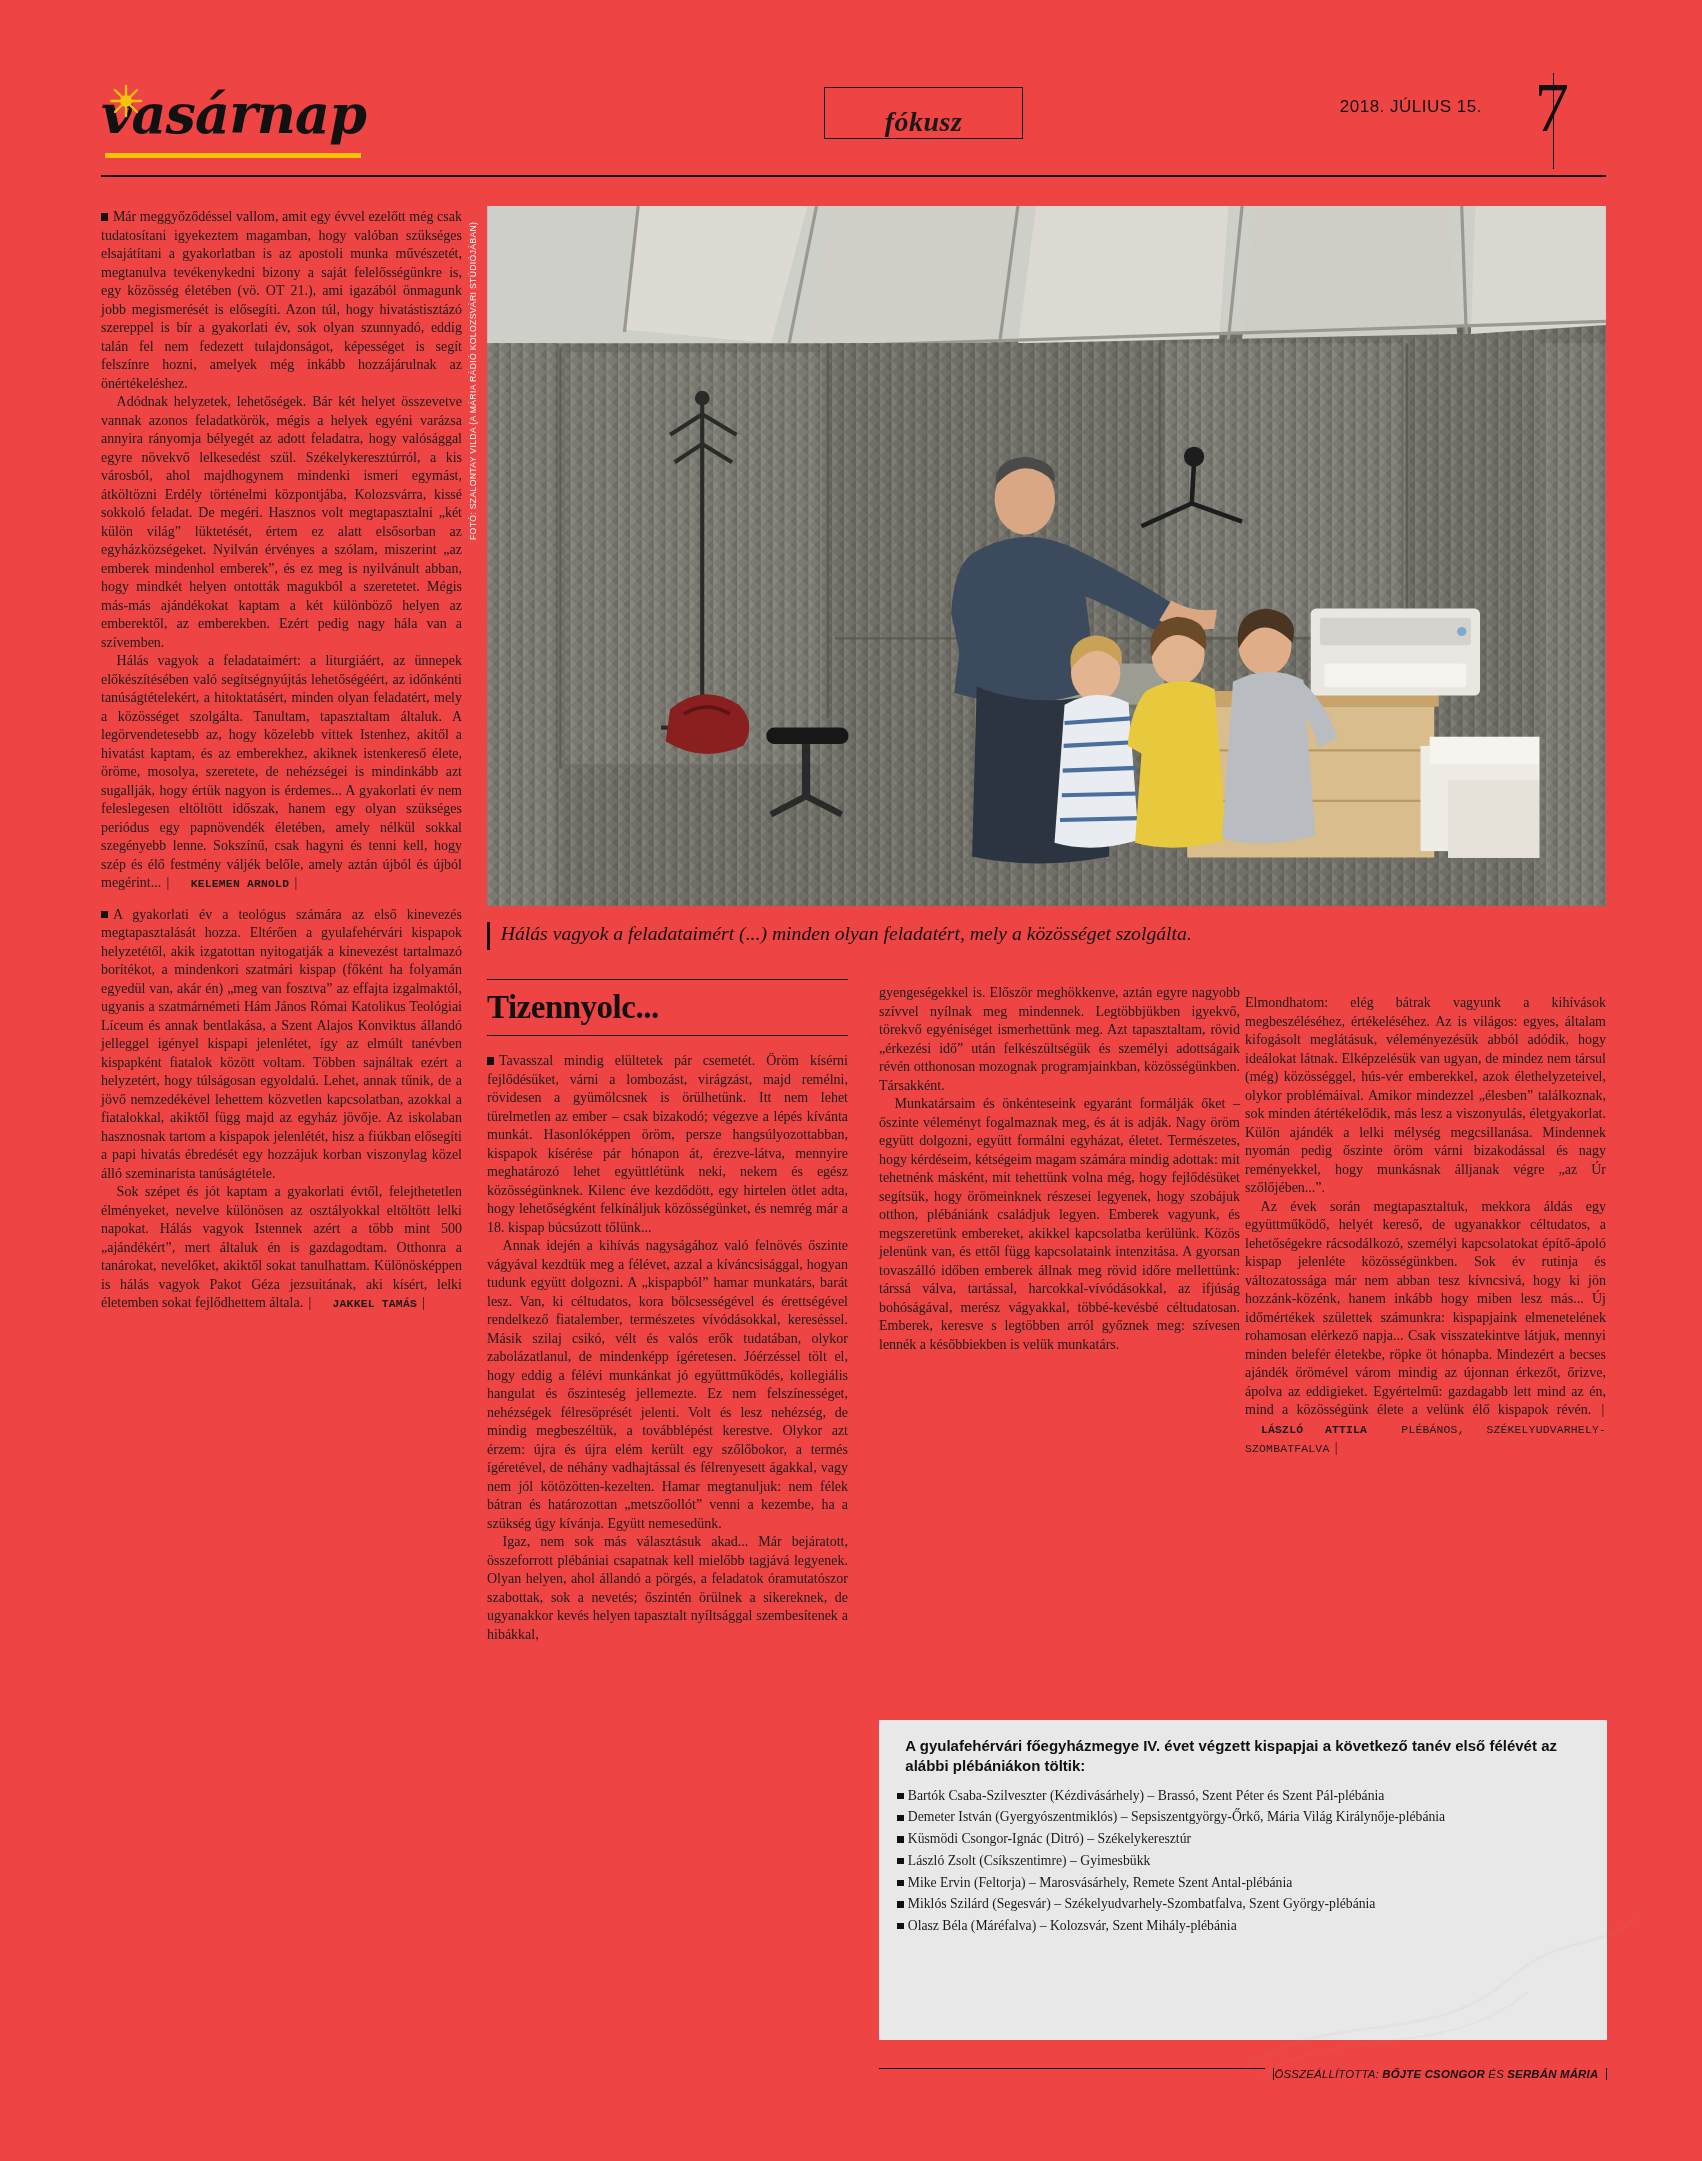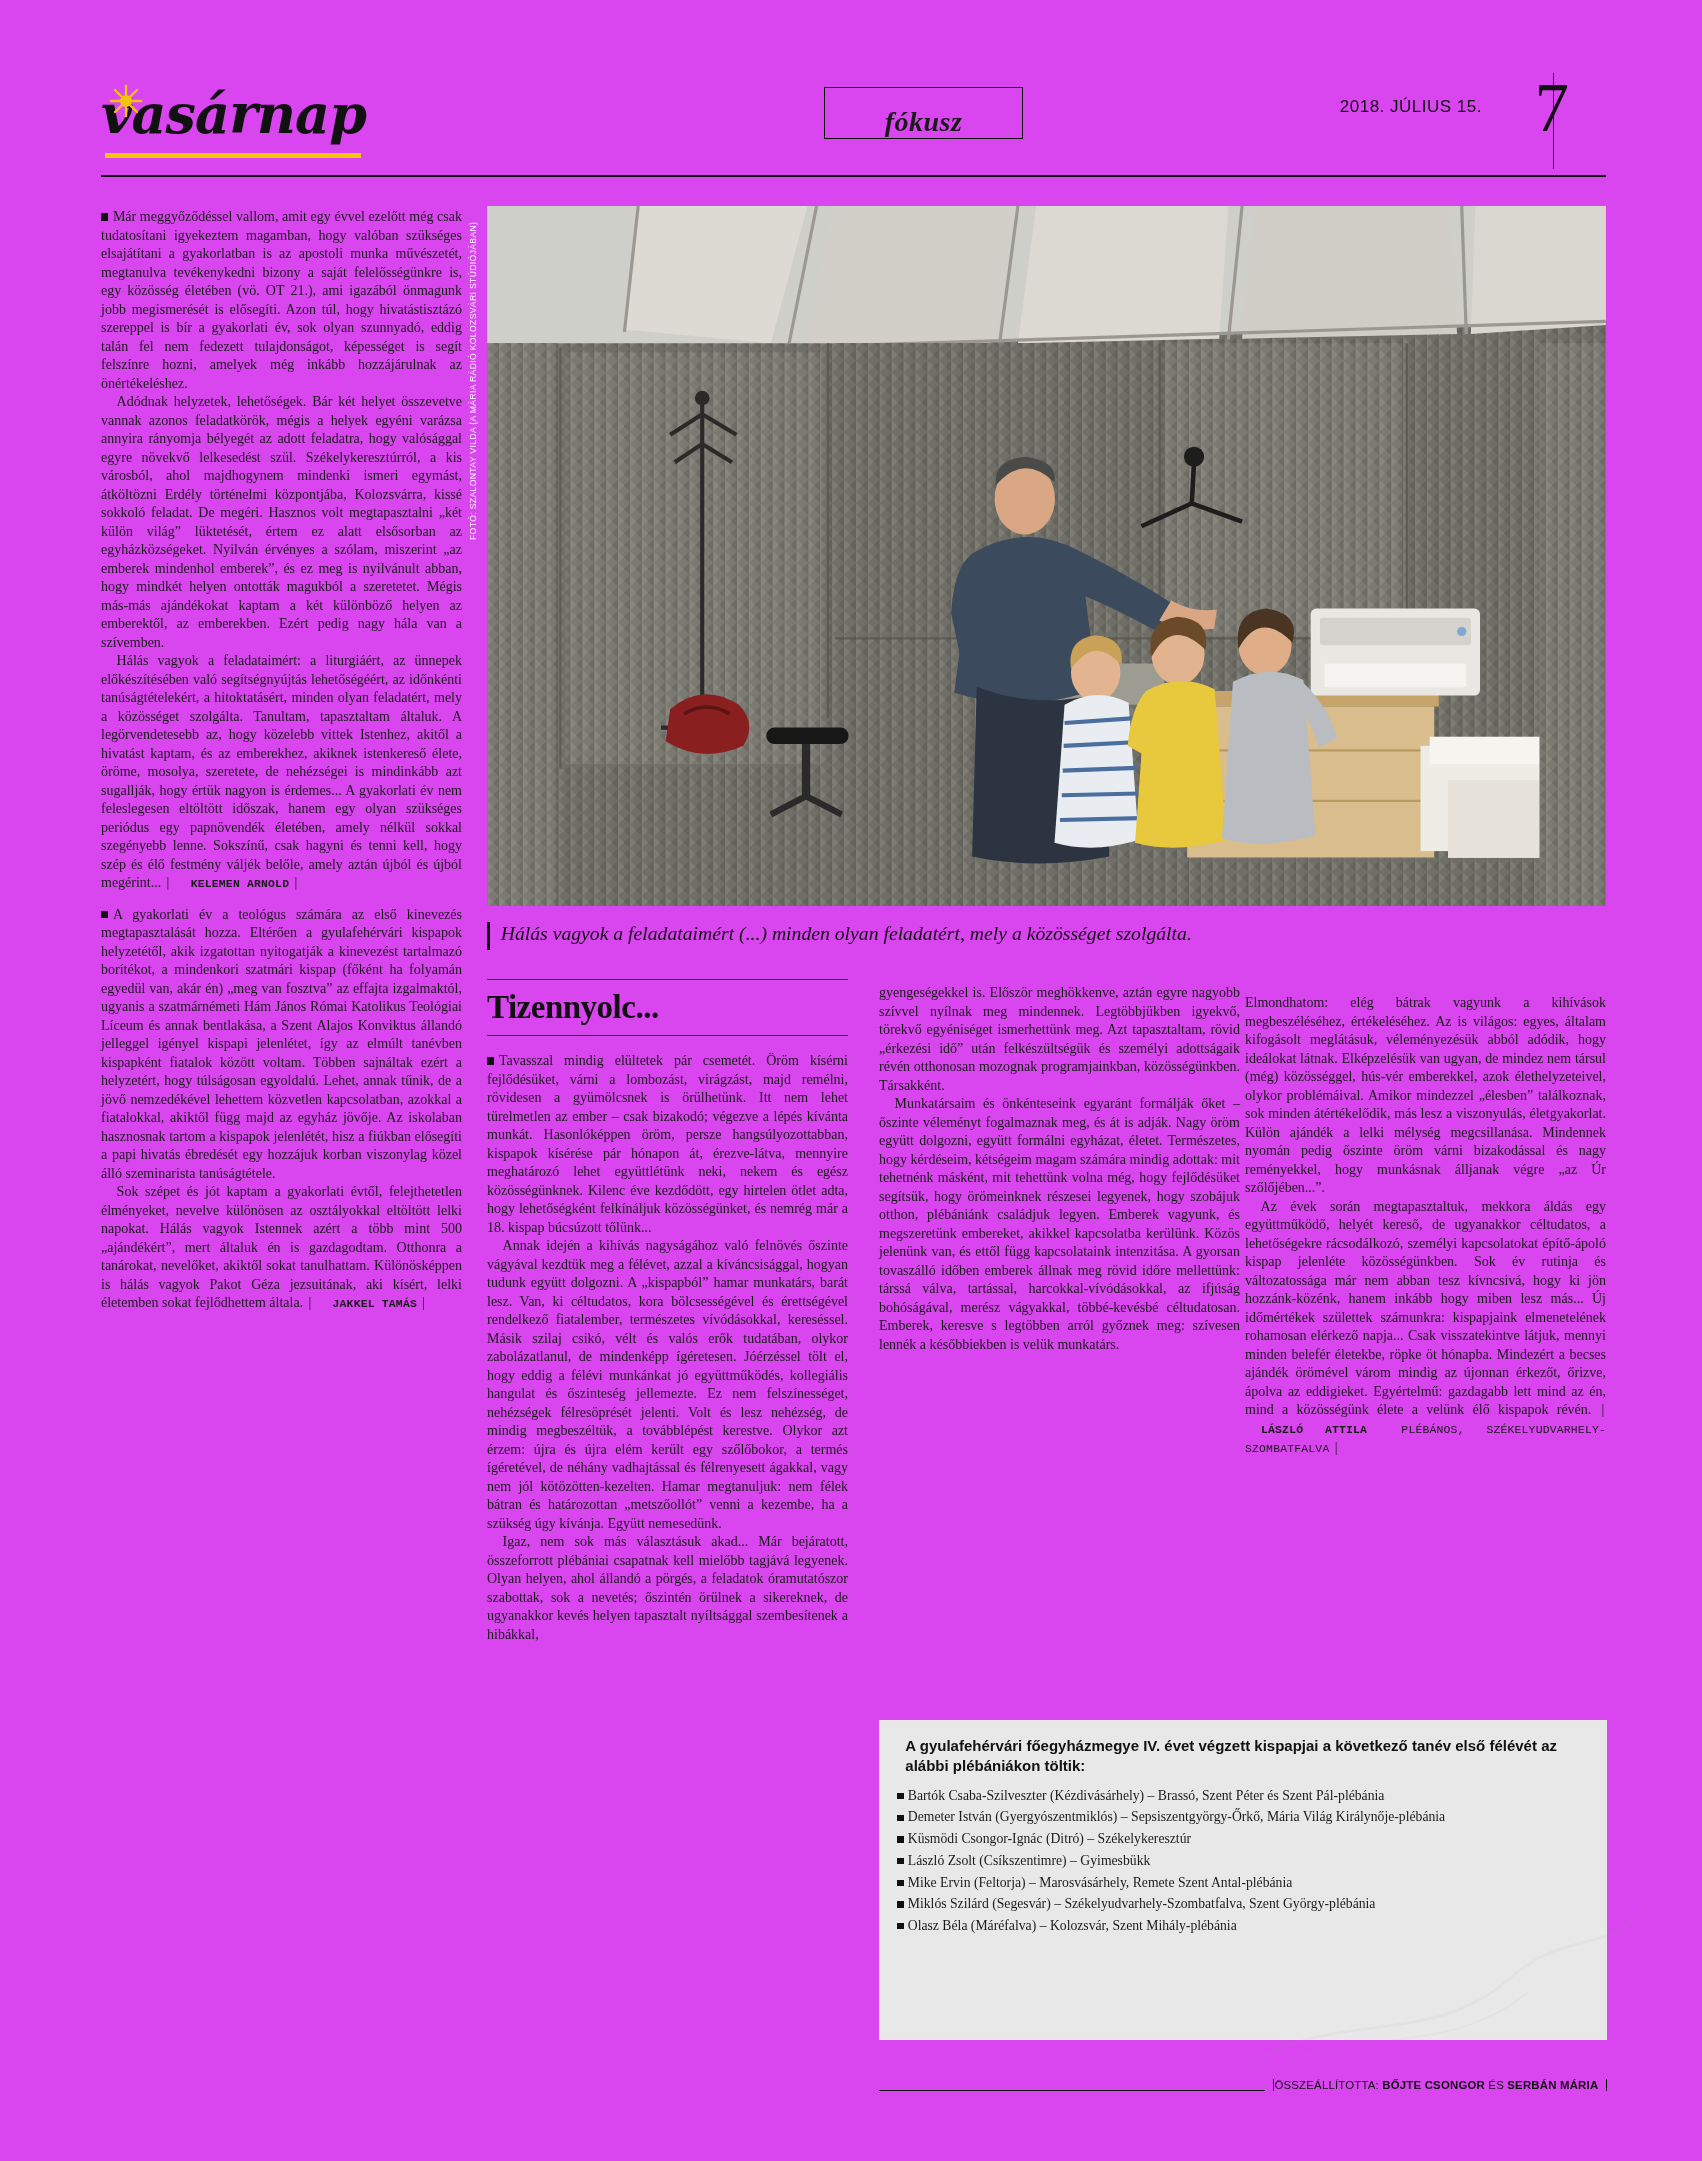--- a/index.html
+++ b/index.html
@@ -13,21 +13,21 @@
     font-family: "Liberation Serif", serif;
     color: #1a1a1a;
     position: relative;
     overflow: hidden;
   }
   .page {
     position: absolute;
     left: 0; top: 0;
     width: 1702px;
     height: 2161px;
-    background: #d946ef;
+    background: #ef4444;
   }
 
   
   .masthead {
     position: absolute;
     left: 101px;
     top: 69px;
     width: 1505px;
     height: 105px;
   }
@@ -262,22 +262,23 @@
   .greybox li .sq { width: 6.4px; height: 6.4px; margin-right: 4.1px; }
 
   
   .footer {
     position: absolute;
     left: 879px;
     top: 2068px;
     width: 728px;
     height: 23px;
     display: flex;
-    align-items: flex-end;
+    align-items: flex-start;
     justify-content: flex-end;
+    font-style: italic;
   }
   .footer .rule {
     flex: 1;
     height: 1.4px;
     background: #111;
     margin-right: 8.2px;
   }
   .footer .ftxt {
     font-family: "Liberation Sans", sans-serif;
     font-size: 11.4px;

